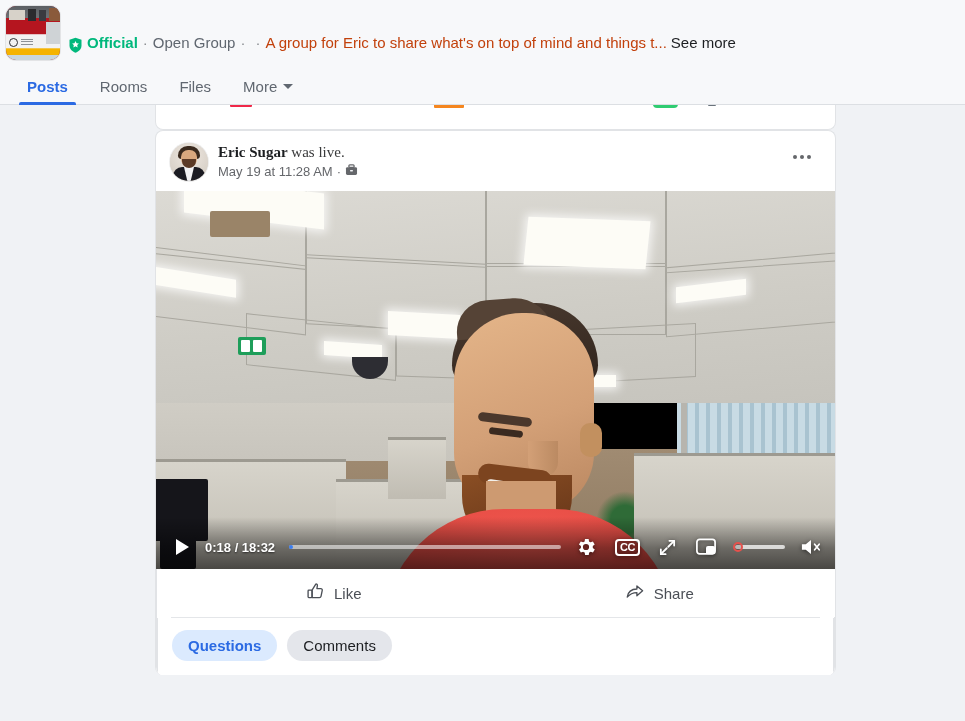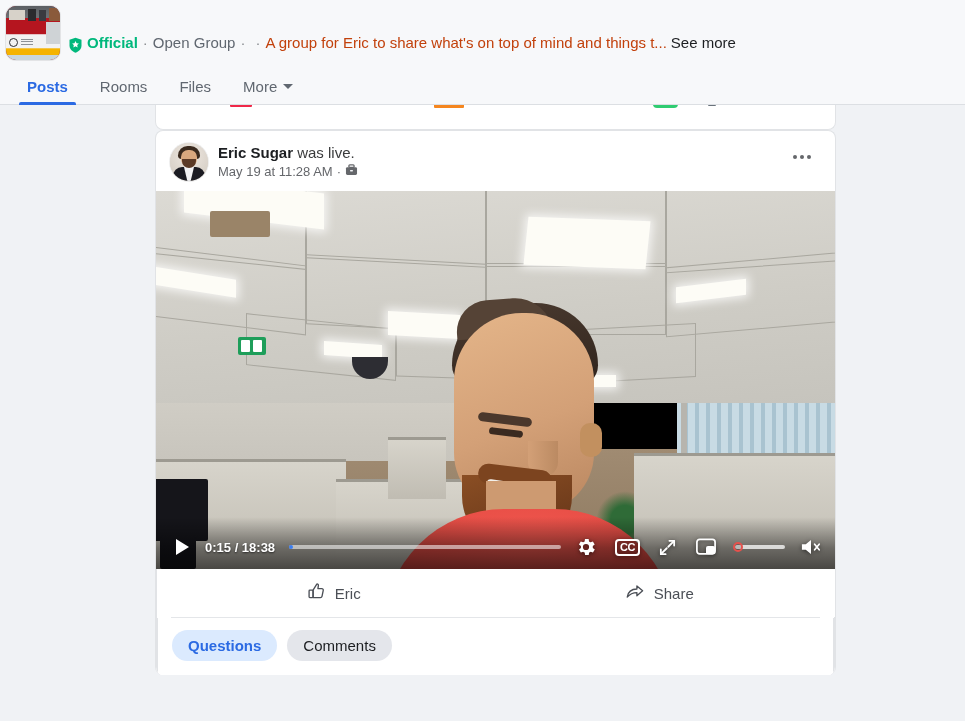--- a/index.html
+++ b/index.html
@@ -145,21 +145,21 @@
     border-radius: 11px 11px 4px 4px; background:#3a2a1e; }
   .pa-face { position:absolute; left:11px; top:7px; width:16px; height:17px;
     border-radius: 8px 8px 9px 9px; background:#d9a87e; }
   .pa-beard { position:absolute; left:12px; top:16px; width:14px; height:9px;
     border-radius: 0 0 8px 8px; background:#5b3a26; }
   .pa-suit { position:absolute; left:3px; top:24px; width:32px; height:16px;
     background:#1b1b22; border-radius: 9px 9px 0 0; }
   .pa-shirt { position:absolute; left:14px; top:24px; width:10px; height:16px; background:#f2f2f4;
     clip-path: polygon(0 0, 100% 0, 62% 100%, 38% 100%); }
   .post-meta { margin-left: 10px; padding-top: 1px; }
-  .post-name { font-size: 15px; color: #1c1e21; }
+  .post-name { font-size: 15px; color: #1c1e21; font-family: Liberation Serif, serif; }
   .post-name b { font-weight: 700; }
   .post-name .plain { color:#3a3b3c; font-weight: 400; }
   .post-time { font-size: 13px; color: #65676b; margin-top: 3px; display:flex; gap:4px;}
   .post-menu {
     position: absolute; right: 18px; top: 18px;
     display: flex; gap: 3px; cursor: pointer; padding: 6px;
   }
   .post-menu i { width: 4px; height: 4px; border-radius: 50%; background: #65676b; display:block; }
 
   
@@ -403,21 +403,21 @@
         <div class="p-beard2"></div>
         <div class="p-neck"></div>
         <div class="p-body"></div>
 
       </div>
 
       <div class="v-scrim"></div>
 
       <div class="v-controls">
         <div class="play-btn"></div>
-        <div class="time">0:15 / 18:38</div>
+        <div class="time">0:18 / 18:32</div>
         <div class="progress">
           <div class="fill"></div>
         </div>
 
         <div class="vctl">
           <svg width="22" height="22" viewBox="0 0 24 24" fill="#fff">
             <path d="M19.4 13a7.8 7.8 0 0 0 0-2l2.1-1.6-2-3.5-2.5 1a7.6 7.6 0 0 0-1.7-1l-.4-2.6h-4l-.4 2.6a7.6 7.6 0 0 0-1.7 1l-2.5-1-2 3.5L6.5 11a7.8 7.8 0 0 0 0 2l-2.1 1.6 2 3.5 2.5-1c.5.4 1.1.8 1.7 1l.4 2.6h4l.4-2.6c.6-.2 1.2-.6 1.7-1l2.5 1 2-3.5L19.4 13zM12 15.4A3.4 3.4 0 1 1 12 8.6a3.4 3.4 0 0 1 0 6.8z"></path>
           </svg>
         </div>
 
@@ -457,21 +457,21 @@
     </div>
 
     <div class="actions">
       <div class="act">
         <span>
           <svg width="19" height="19" viewBox="0 0 20 20" fill="none" stroke="#4b4f56" stroke-width="1.4" stroke-linejoin="round">
             <path d="M6.4 8.6 10.3 2.2c.9-.3 1.8.4 1.7 1.4l-.5 3.4h4.1c1 0 1.7.9 1.5 1.8l-1.3 6.3c-.2.8-.9 1.3-1.7 1.3H6.4z"></path>
             <rect x="2.2" y="8.6" width="4.2" height="7.8" rx=".8"></rect>
           </svg>
         </span>
-        <span>Eric</span>
+        <span>Like</span>
       </div>
       <div class="act">
         <span>
           <svg width="20" height="19" viewBox="0 0 21 20" fill="none" stroke="#4b4f56" stroke-width="1.4" stroke-linejoin="round" stroke-linecap="round">
             <path d="M2.3 15.8c1-6 5.2-8.3 10.2-8.4V4.1l6 5.2-6 5.2v-3.4c-4.2 0-7 1-10.2 4.7z"></path>
           </svg>
         </span>
         <span>Share</span>
       </div>
     </div>

